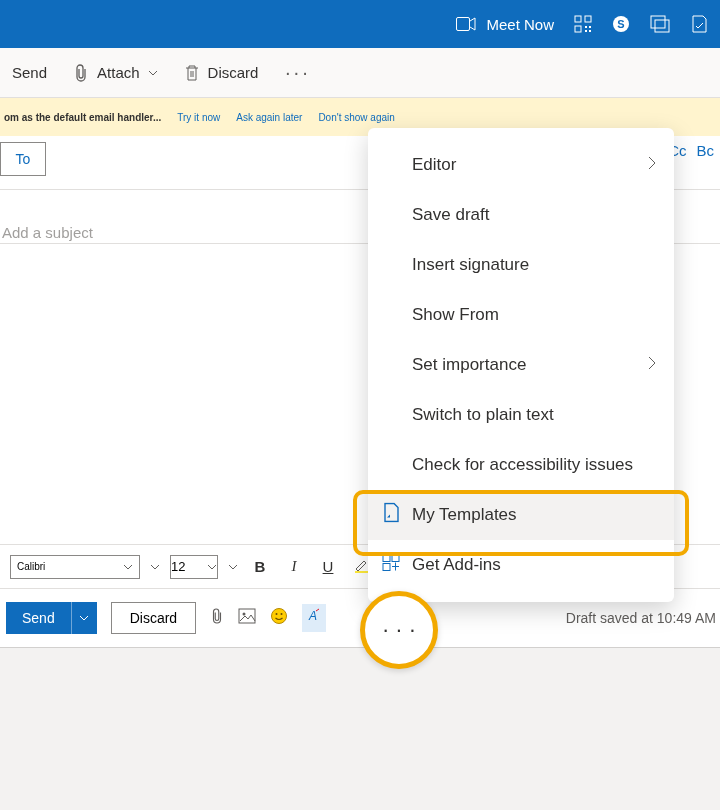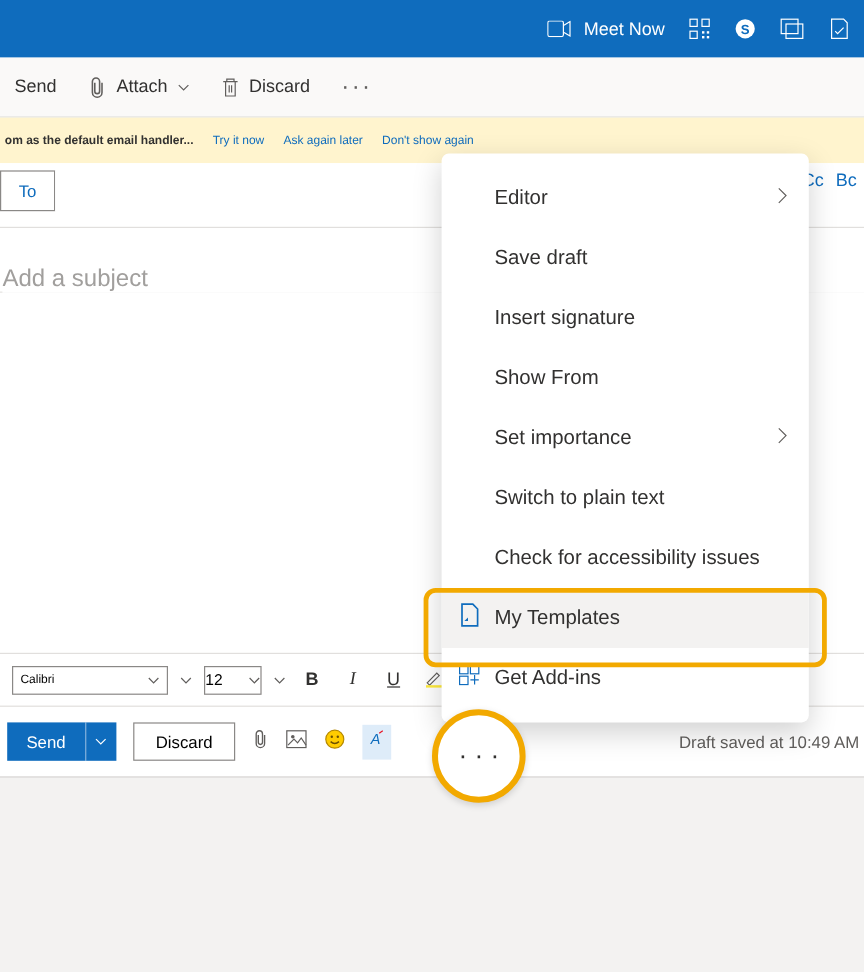--- a/index.html
+++ b/index.html
@@ -25,21 +25,21 @@
   
   .compose { background: #fff; }
   .torow { display: flex; height: 54px; padding: 6px 4px 0 0; border-bottom: 1px solid #e1dfdd; }
   .to-btn { width: 46px; height: 34px; border: 1px solid #8a8886; background: #fff; color: #0f6cbd; font-size: 14px; font-weight: 400; display: flex; align-items: center; justify-content: center; cursor: pointer; margin-bottom: 10px;}
   .to-input { flex: 1; height: 34px; border: none; outline: none; padding: 0 12px; font-size: 15px; }
   .ccbcc { display:flex; gap:10px; padding-right:2px; color:#0f6cbd; font-size:15px; margin-bottom: 10px;}
   .ccbcc span { cursor: pointer; }
 
   
   .subject { height: 54px; display:flex; align-items:center; padding-left:2px; border-bottom:1px solid #e1dfdd;}
-  .subject input { border:none; outline:none; font-size:20px; width:100%; color:#323130;margin-top:32px; }
+  .subject input { border:none; outline:none; font-size:15px; width:100%; color:#323130;margin-top:32px; }
   .subject input::placeholder { color:#a19f9d; }
 
   
   .bodyarea { height: 300px; background:#fff; }
 
   
   .fmtbar { height: 44px; border-top:1px solid #e1dfdd; background:#fff; display:flex; align-items:center; gap:10px; padding:0 10px; }
   .fmtbar .fontbox { width:130px; height:24px; border:1px solid #8a8886; padding:0 6px; font-size:10px; display:flex; align-items:center; justify-content:space-between; cursor:pointer;}
   .fmtbar .sizebox { width:48px; height:24px; border:1px solid #8a8886; padding:0 0; font-size:13px; display:flex; align-items:center; justify-content:space-between; cursor:pointer;}
   .fmtbar .fmticon { width:24px; text-align:center; cursor:pointer; color:#323130; font-size:15px;}

